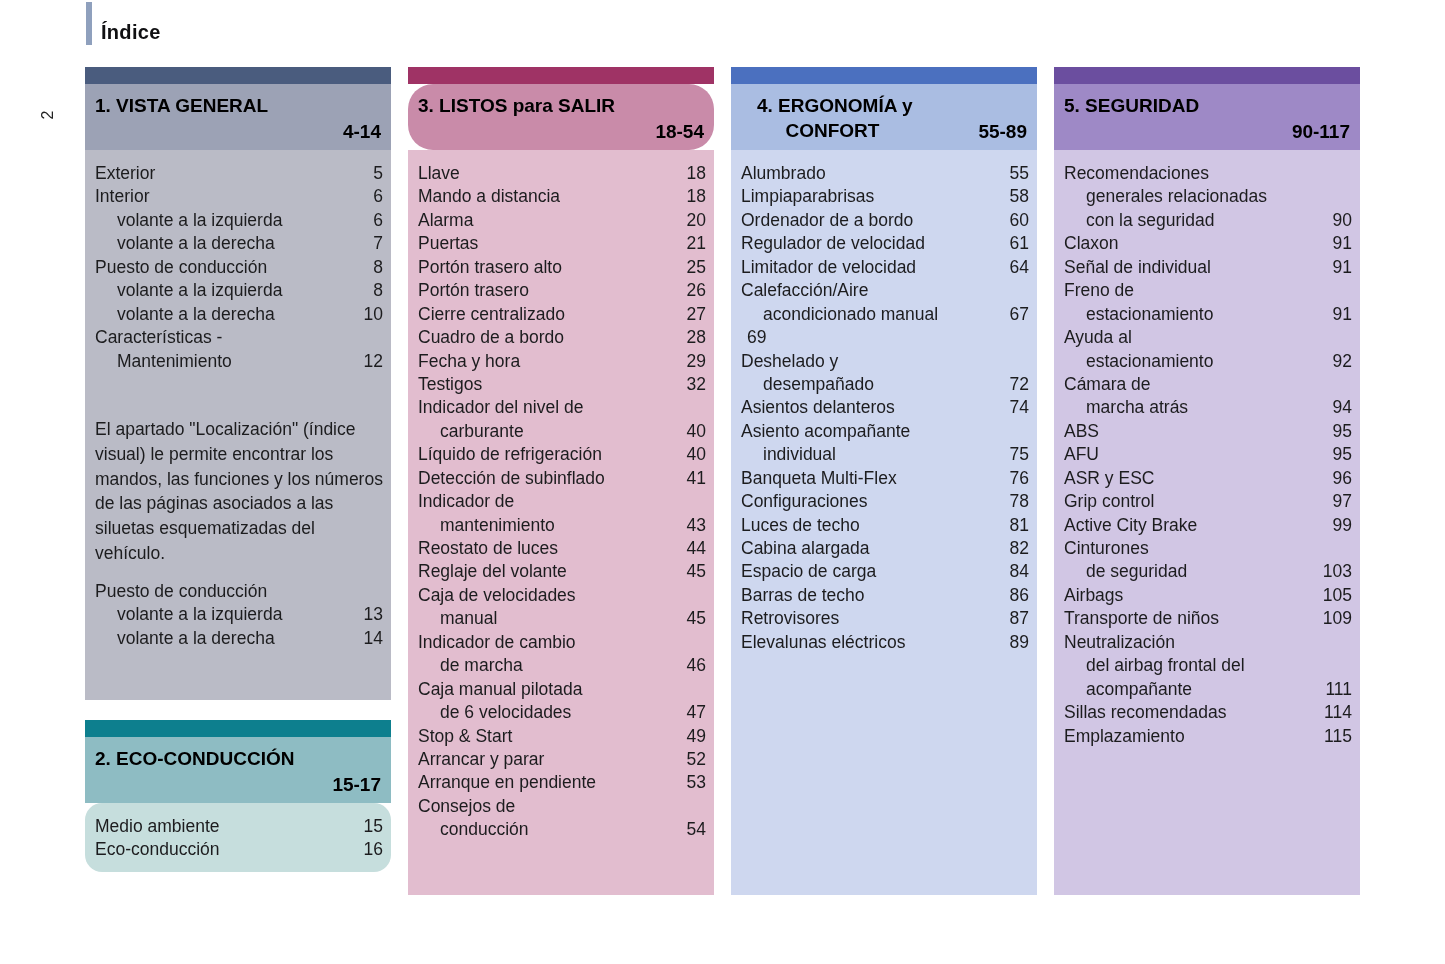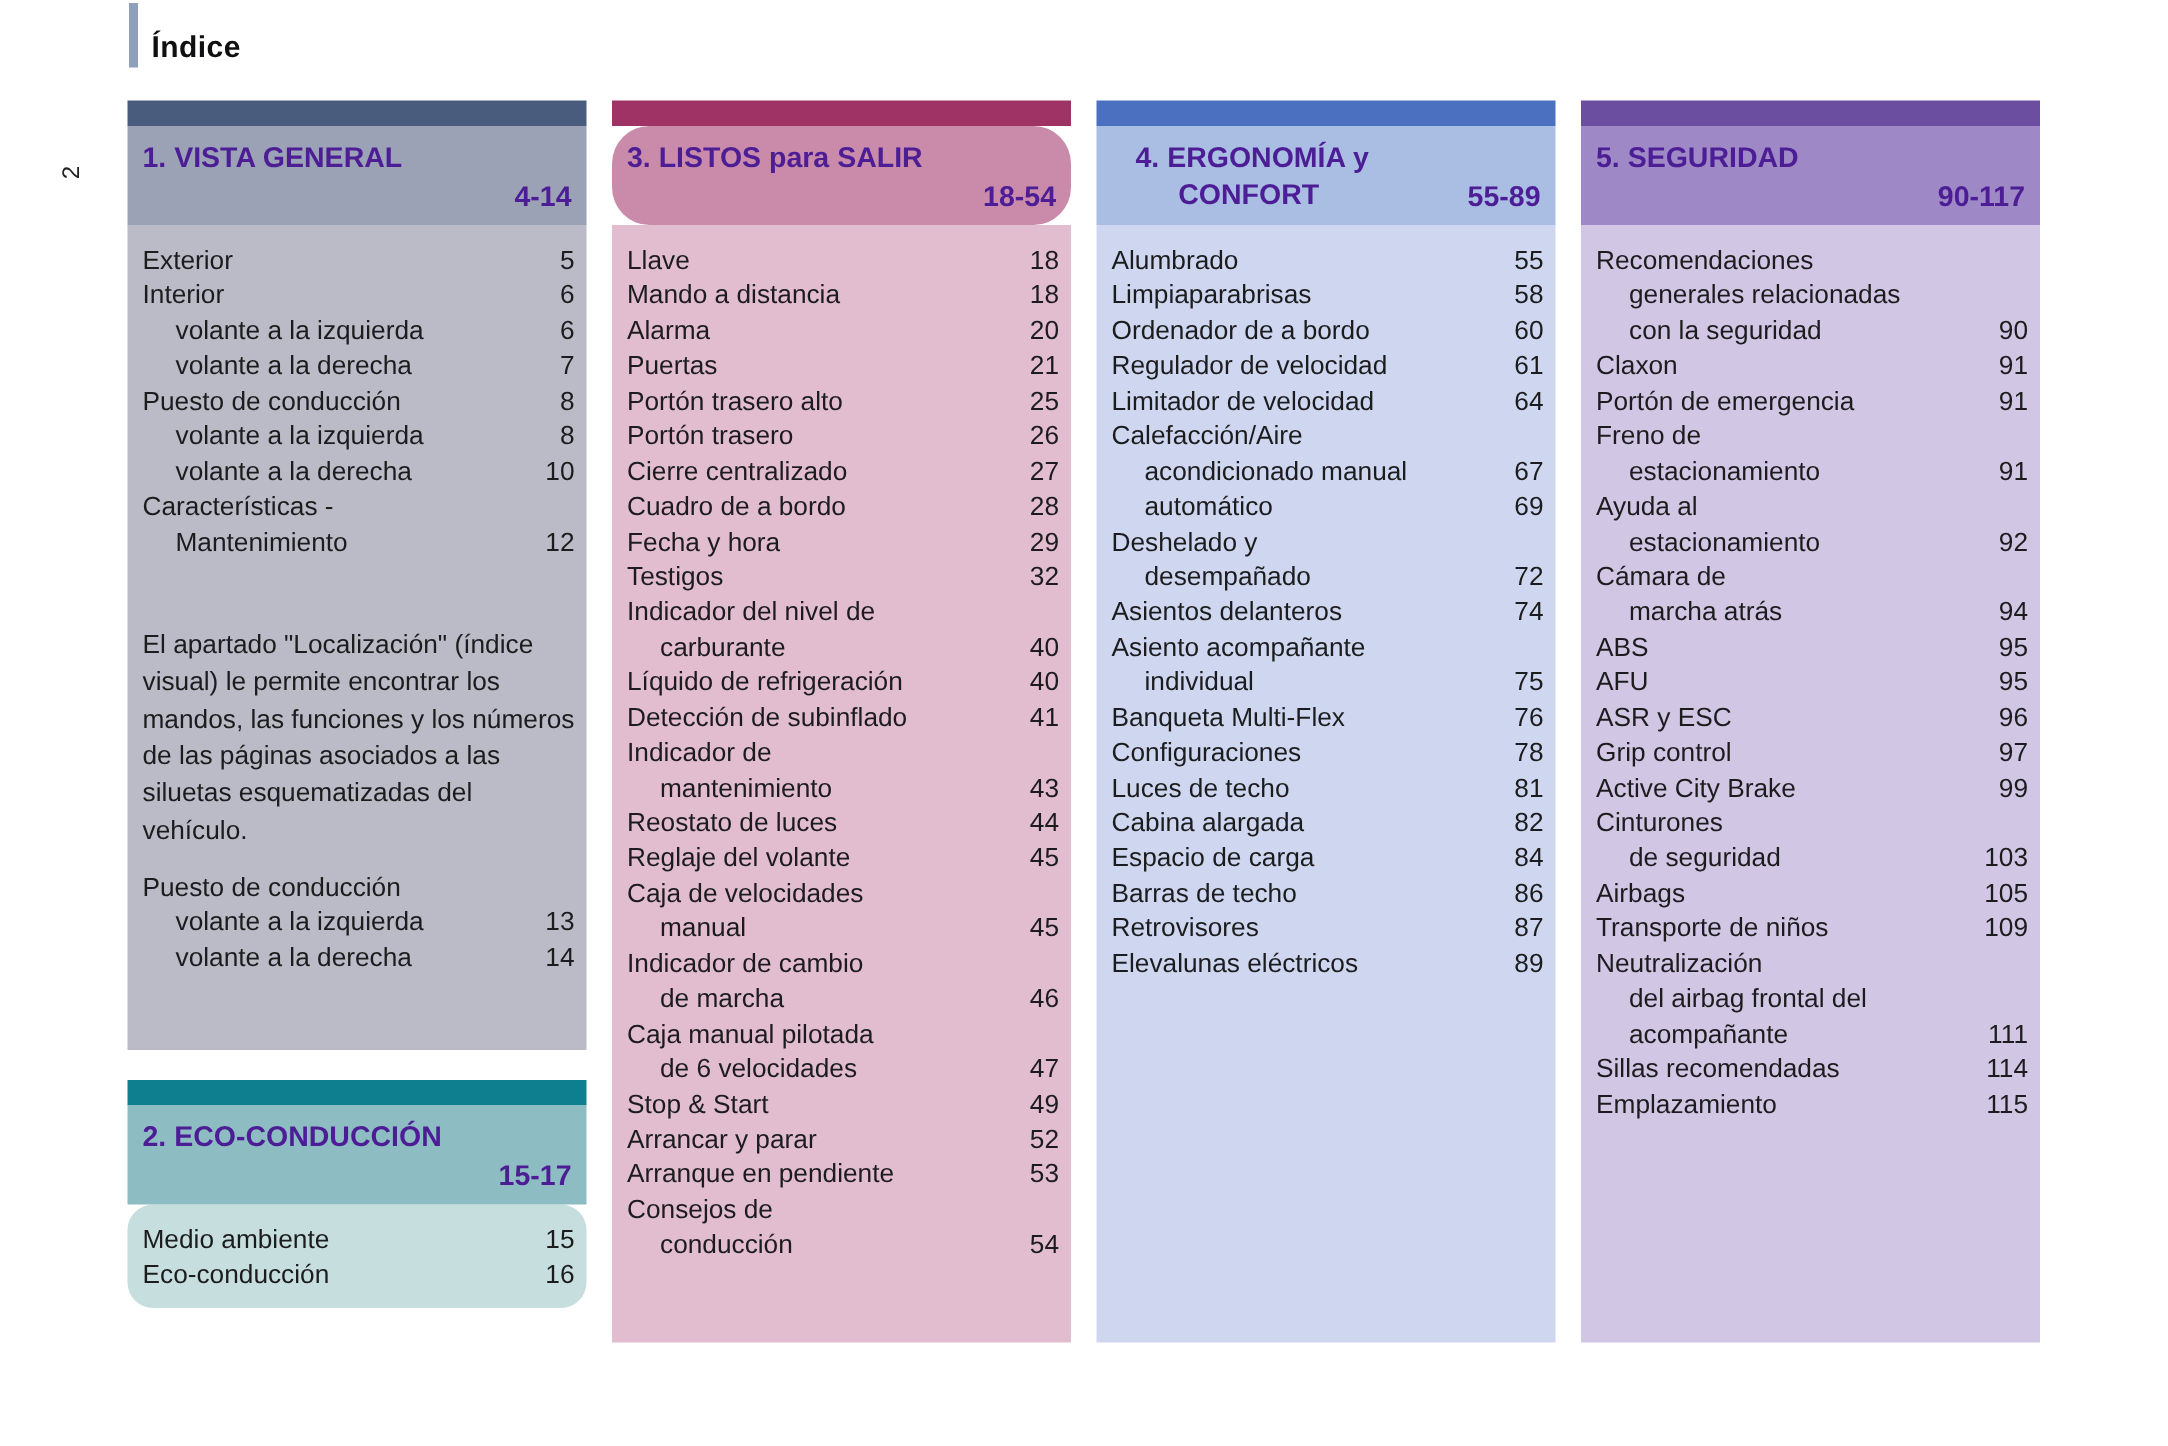--- a/index.html
+++ b/index.html
@@ -19,21 +19,21 @@
   .columns{position:absolute;left:85px;top:67px;display:flex;gap:17px;}
   .column{width:306px;display:flex;flex-direction:column;}
   
   .panel{display:flex;flex-direction:column;box-sizing:border-box;}
   .panel-vista-general{height:633px;}
   .panel-eco-conduccion{height:125px;margin-top:20px;}
   .panel-listos-para-salir,.panel-ergonomia-confort,.panel-seguridad{height:828px;}
   .accent{height:17px;flex:0 0 17px;}
   .hdr{
     flex:0 0 66px;min-height:66px;box-sizing:border-box;position:relative;
-    padding:9px 10px 7px 10px;font-size:19px;font-weight:bold;color:#4c1d95;
+    padding:9px 10px 7px 10px;font-size:19px;font-weight:bold;color:#000000;
   }
   .ttl{display:block;white-space:pre-line;line-height:1.32;padding-left:1.5em;text-indent:-1.5em;}
   .rng{position:absolute;right:10px;bottom:7px;}
   .bdy{flex:1;box-sizing:border-box;padding:12px 8px 10px 10px;font-size:17.5px;}
   .entries{display:block;}
   .entry{display:flex;align-items:flex-end;line-height:1.34;}
   .entry .lbl{flex:1;white-space:pre-line;padding-left:22px;text-indent:-22px;}
   .entry.ind .lbl{margin-left:22px;}
   .entry .pg{margin-left:6px;text-align:right;}
   .note{margin:44px 0 14px 0;line-height:1.42;white-space:normal;}
@@ -270,21 +270,20 @@
               <span class="pg">64</span>
             </div>
             <div class="entry">
               <span class="lbl">Calefacción/Aire</span>
             </div>
             <div class="entry ind">
               <span class="lbl">acondicionado manual</span>
               <span class="pg">67</span>
             </div>
             <div class="entry ind">
-              <span class="lbl">automático</span>
               <span class="pg">69</span>
             </div>
             <div class="entry">
               <span class="lbl">Deshelado y
 desempañado</span>
               <span class="pg">72</span>
             </div>
             <div class="entry">
               <span class="lbl">Asientos delanteros</span>
               <span class="pg">74</span>
@@ -343,21 +342,21 @@
               <span class="lbl">Recomendaciones
 generales relacionadas
 con la seguridad</span>
               <span class="pg">90</span>
             </div>
             <div class="entry">
               <span class="lbl">Claxon</span>
               <span class="pg">91</span>
             </div>
             <div class="entry">
-              <span class="lbl">Portón de emergencia</span>
+              <span class="lbl">Señal de individual</span>
               <span class="pg">91</span>
             </div>
             <div class="entry">
               <span class="lbl">Freno de
 estacionamiento</span>
               <span class="pg">91</span>
             </div>
             <div class="entry">
               <span class="lbl">Ayuda al
 estacionamiento</span>

